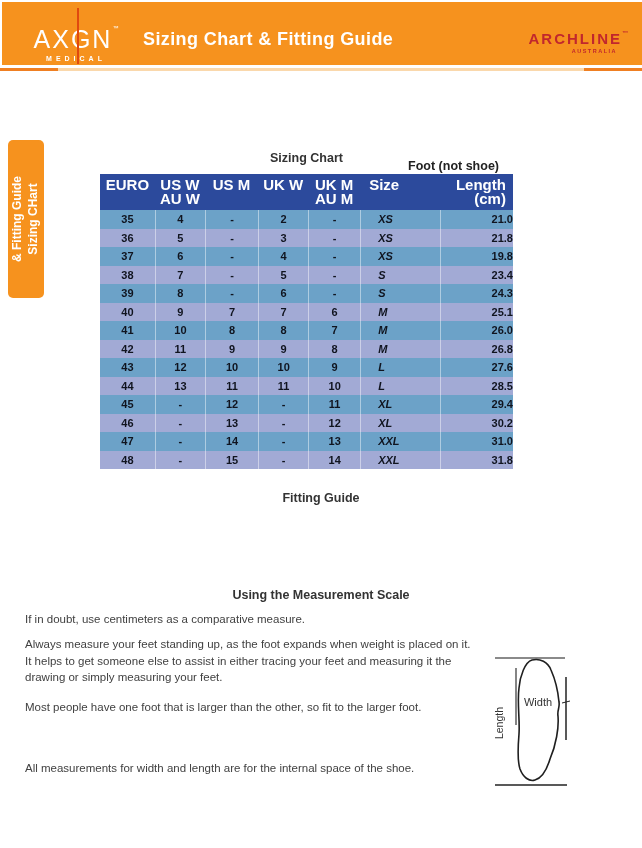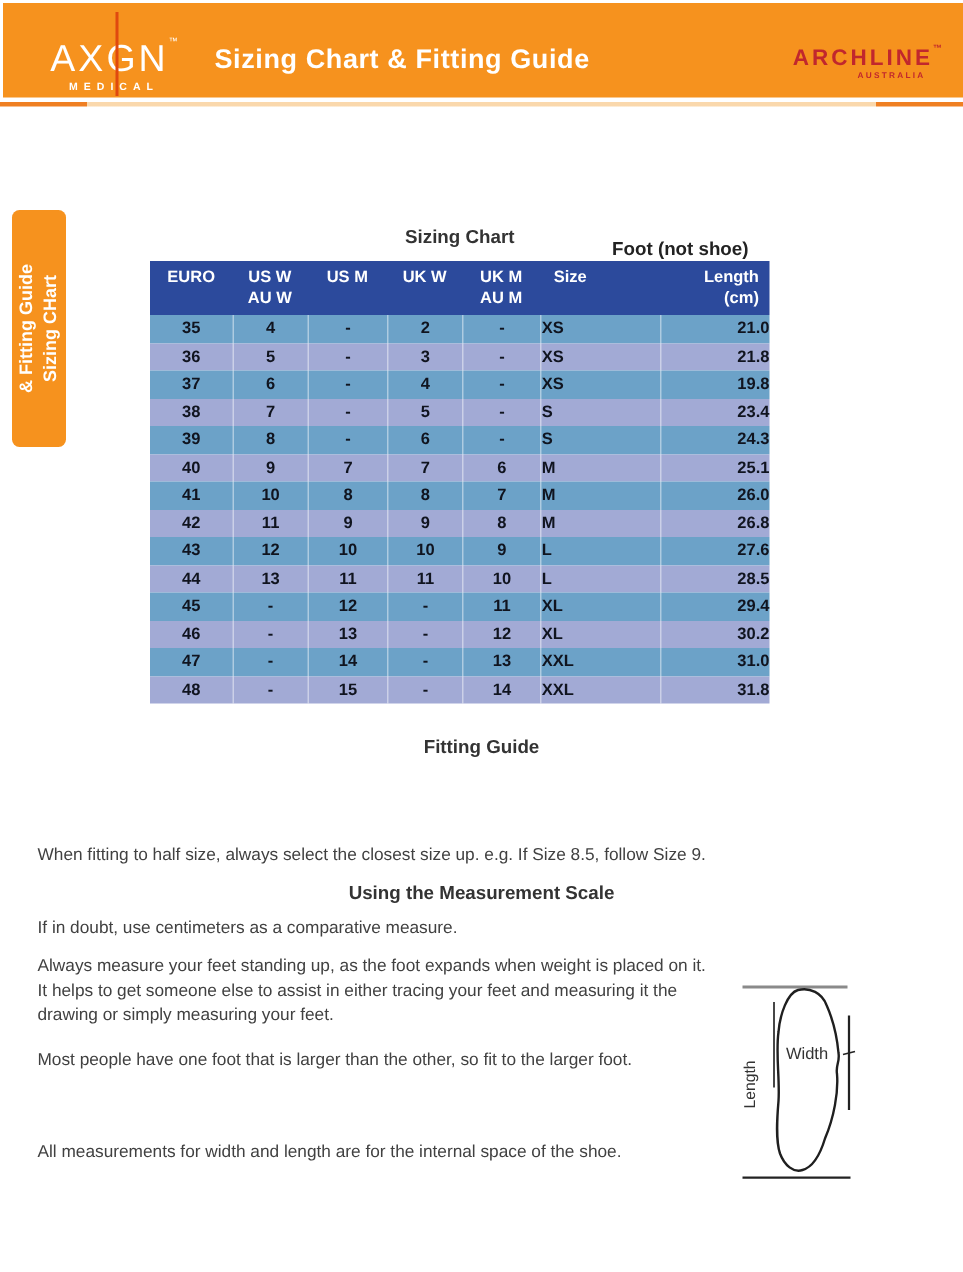--- a/index.html
+++ b/index.html
@@ -27,32 +27,32 @@
     transform:translate(-50%,-50%) rotate(-90deg);text-align:center;}
   .tab-rot span{display:block;font-size:12px;font-weight:700;color:#fff;line-height:16px;white-space:nowrap;}
   
   .chart-title{position:absolute;left:100px;top:151px;width:413px;text-align:center;
     font-size:12.5px;font-weight:700;color:#333;}
   .foot-label{position:absolute;left:86px;top:159px;width:413px;text-align:right;
     font-size:12.5px;font-weight:700;color:#222;}
   .stable{position:absolute;left:100px;top:174px;width:413px;}
   .thead{display:flex;background:#2C4A9C;height:36px;}
   .hc{box-sizing:border-box;display:flex;flex-direction:column;align-items:center;padding-top:4px;
-    color:#fff;font-size:11px;font-weight:700;line-height:14px;}
+    color:#fff;font-size:15px;font-weight:700;line-height:14px;}
   .hc span{display:block;white-space:nowrap;}
   .trow{display:flex;height:18.5px;background:#6CA2C8;}
   .trow.alt{background:#A2AAD5;}
   .tc{box-sizing:border-box;display:flex;align-items:center;justify-content:center;
     font-size:11px;font-weight:700;color:#10141f;}
   .tc + .tc{border-left:1px solid rgba(255,255,255,.45);}
   .c0{width:13.3%;} .c1{width:12.1%;} .c2{width:12.9%;} .c3{width:12.1%;}
   .c4{width:12.6%;} .c5{width:19.4%;} .c6{width:17.6%;}
   .hc.c5{align-items:flex-start;padding-left:9px;}
   .hc.c6{align-items:flex-end;padding-right:7px;}
-  .tc.c5{justify-content:flex-start;}
+  .tc.c5{justify-content:flex-start;padding-left:17px;font-style:italic;}
   .tc.c6{justify-content:flex-end;}
   
   .h{position:absolute;left:0;width:642px;text-align:center;margin:0;
     font-size:12.5px;font-weight:700;color:#333;}
   .h.fg{top:491px;}
   .h.ms{top:588px;}
   .p{position:absolute;left:25px;margin:0;font-size:11.5px;line-height:16.5px;color:#414141;}
   .p1{top:514px;width:612px;}
   .p2{top:562px;width:612px;}
   .p3{top:611px;width:612px;}
@@ -248,21 +248,20 @@
           <div class="tc c2">15</div>
           <div class="tc c3">-</div>
           <div class="tc c4">14</div>
           <div class="tc c5">XXL</div>
           <div class="tc c6">31.8</div>
         </div>
       </div>
   </div>
 
   <h2 class="h fg">Fitting Guide</h2>
-  <p class="p p2">When fitting to half size, always select the closest size up. e.g. If Size 8.5, follow Size 9.</p>
 
   <h2 class="h ms">Using the Measurement Scale</h2>
   <p class="p p3">If in doubt, use centimeters as a comparative measure.</p>
   <p class="p p5">Most people have one foot that is larger than the other, so fit to the larger foot.</p>
   <p class="p p4">Always measure your feet standing up, as the foot expands when weight is placed on it. It helps to get someone else to assist in either tracing your feet and measuring it the drawing or simply measuring your feet.</p>
   <p class="p p6">All measurements for width and length are for the internal space of the shoe.</p>
 
   <svg class="foot-svg" width="158" height="152" viewBox="0 0 158 152">
     <line x1="7" y1="13" x2="77" y2="13" stroke="#8a8a8a" stroke-width="2"></line>
     <path fill="none" stroke="#1f1f1f" stroke-width="1.6" d="M 44,15

